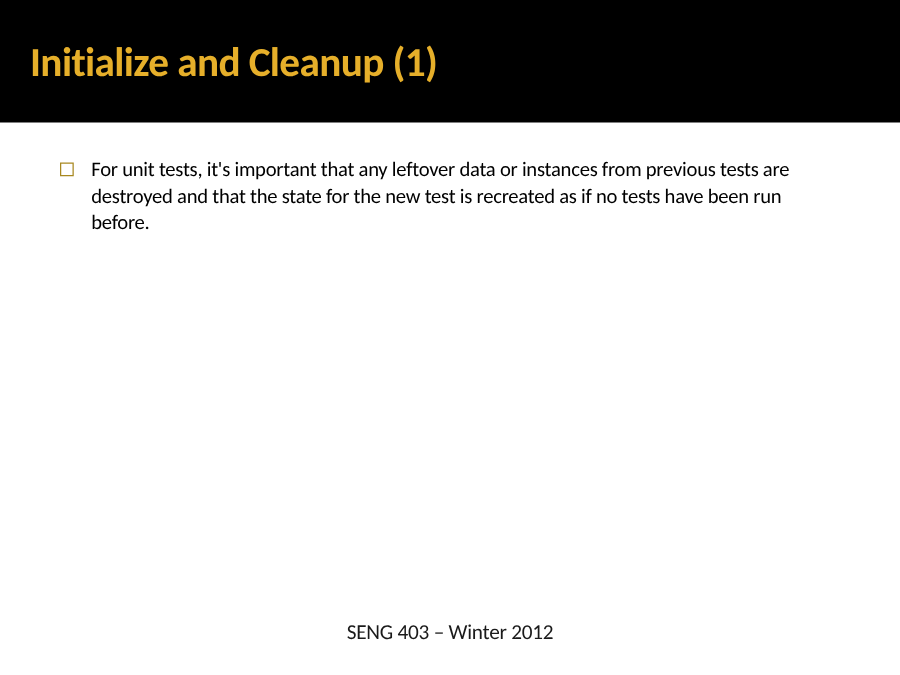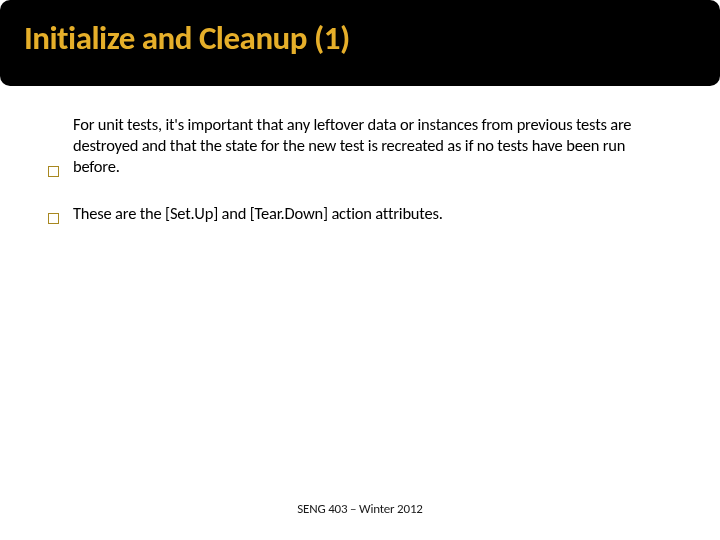--- a/index.html
+++ b/index.html
@@ -6,35 +6,34 @@
   html, body { width: 720px; height: 540px; overflow: hidden; }
   body {
     background: #ffffff;
     font-family: "Calibri", "Segoe UI", sans-serif;
     color: #000000;
     position: relative;
   }
   .title-bar {
     background: #000000;
     width: 100%;
-    padding: 18px 24px 28px 24px;
-    border-radius: 10px;
+    padding: 30px 24px 28px 24px;
   }
   .title-bar h1 {
     color: #e6af2a;
     font-size: 33px;
     font-weight: 700;
     letter-spacing: -0.5px;
   }
   .content {
     padding: 28px 48px 0 48px;
   }
   .bullet-item {
     display: flex;
-    align-items: flex-end;
+    align-items: flex-start;
     margin-bottom: 26px;
     font-size: 16.5px;
     line-height: 1.28;
     letter-spacing: -0.2px;
   }
   .bullet-marker {
     flex: 0 0 auto;
     width: 11px;
     height: 11px;
     border: 1.5px solid #a88820;
@@ -44,41 +43,37 @@
   .bullet-text {
     flex: 1 1 auto;
     color: #000;
   }
   .footer {
     position: absolute;
     bottom: 24px;
     left: 0;
     width: 100%;
     text-align: center;
-    font-size: 13px;
+    font-size: 17px;
     color: #1a1a1a;
     letter-spacing: -0.2px;
   }
 </style>
 </head>
 <body>
 
 <div class="title-bar">
   <h1>Initialize and Cleanup (1)</h1>
 </div>
 
 <div class="content">
 
   <div class="bullet-item">
     <span class="bullet-marker"></span>
     <span class="bullet-text">For unit tests, it's important that any leftover data or instances from previous tests are destroyed and that the state for the new test is recreated as if no tests have been run before.</span>
   </div>
 
 
 
-  <div class="bullet-item">
-    <span class="bullet-marker"></span>
-    <span class="bullet-text">These are the [Set.Up] and [Tear.Down] action attributes.</span>
-  </div>
 
 </div>
 
 <div class="footer">SENG 403 – Winter 2012</div>
 
 </body></html>

